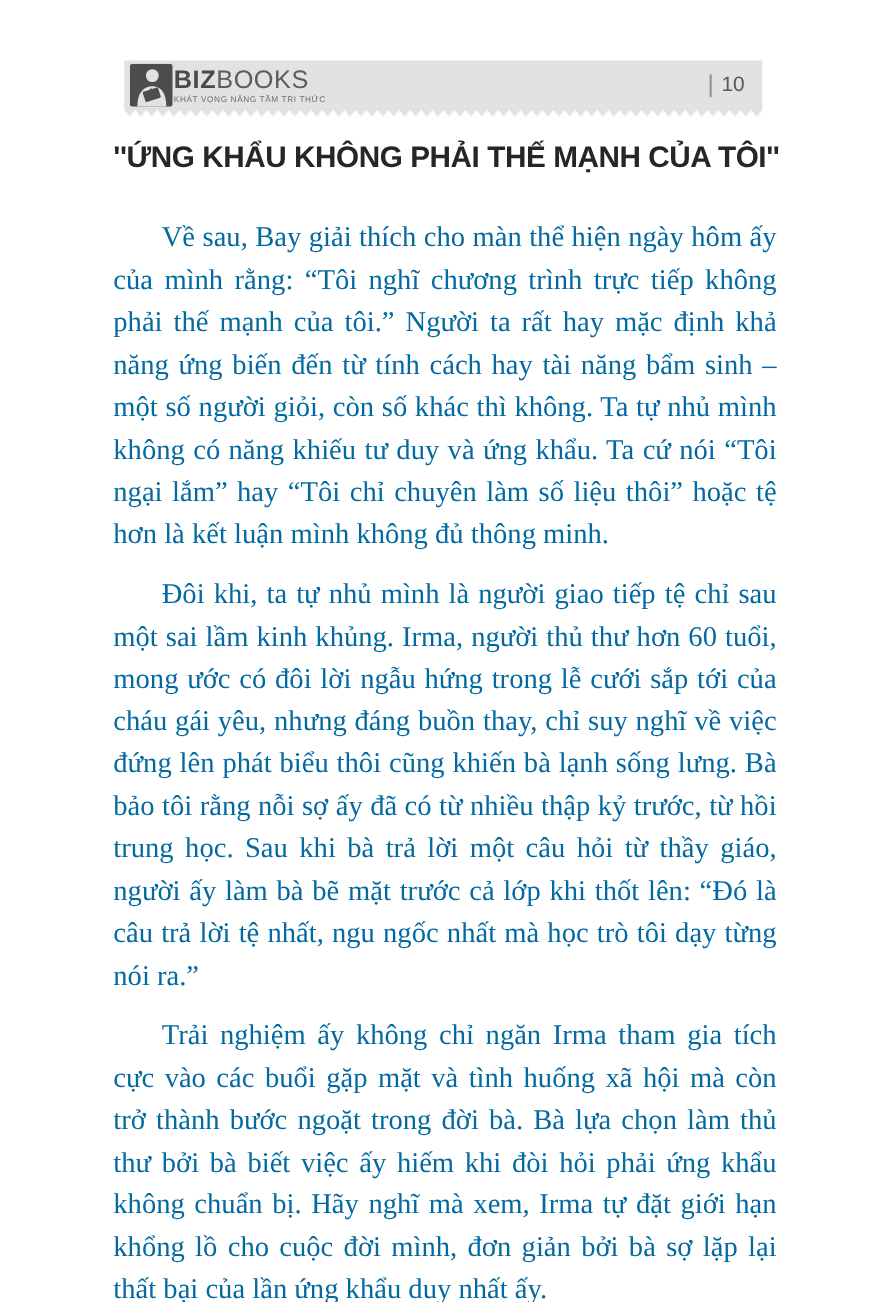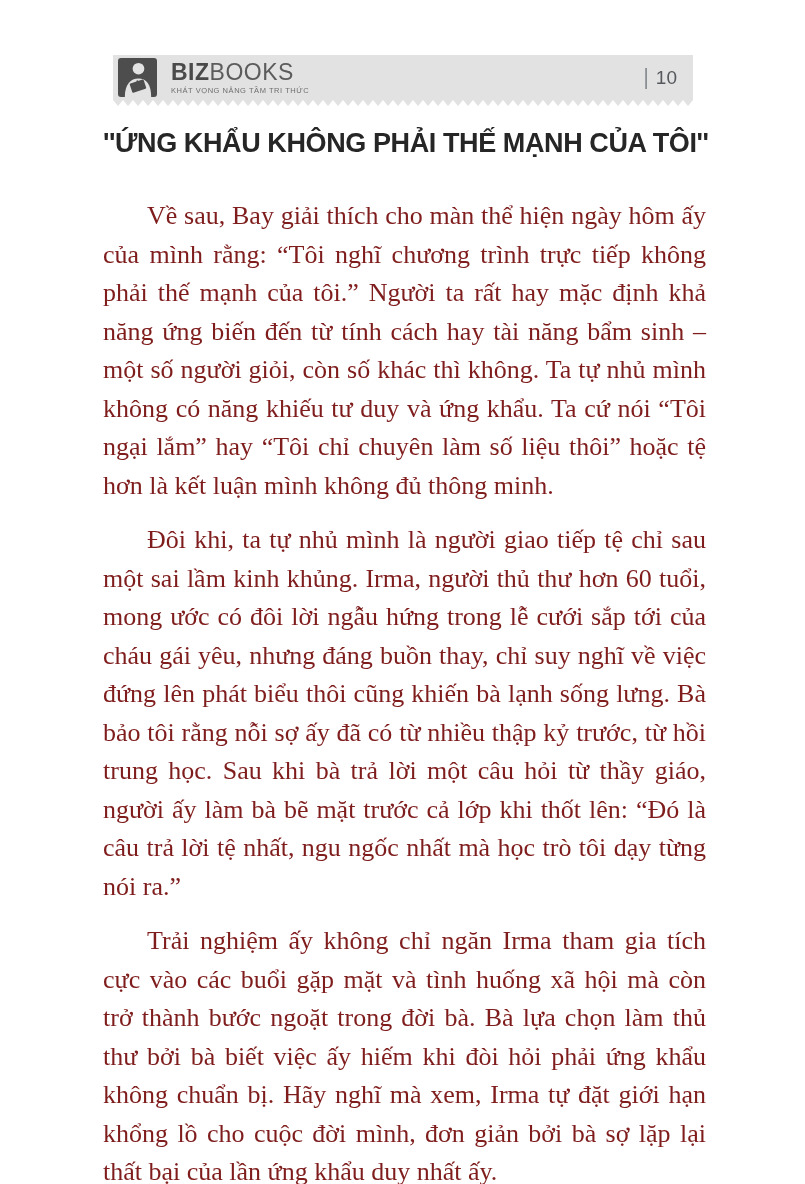--- a/index.html
+++ b/index.html
@@ -34,21 +34,21 @@
     position: absolute;
     left: 0;
     top: 100%;
     width: 100%;
     height: 6px;
     display: block;
   }
   .logo {
     display: flex;
     align-items: center;
-    gap: 14px;
+    gap: 1px;
   }
   .logo-icon svg {
     display: block;
   }
   .logo-text {
     display: flex;
     flex-direction: column;
     line-height: 1;
   }
   .brand {
@@ -105,21 +105,21 @@
     letter-spacing: -0.4px;
     color: #262626;
     margin: 0 12px 38px 0;
     white-space: nowrap;
   }
   .para {
     font-size: 26px;
     line-height: 38.5px;
     text-align: justify;
     text-indent: 44px;
-    color: #7f1d1d;
+    color: #0369a1;
     margin: 0 0 16px 0;
   }
 </style>
 </head>
 <body>
 
 <div class="page">
 
   <header class="band">
     <div class="logo">

